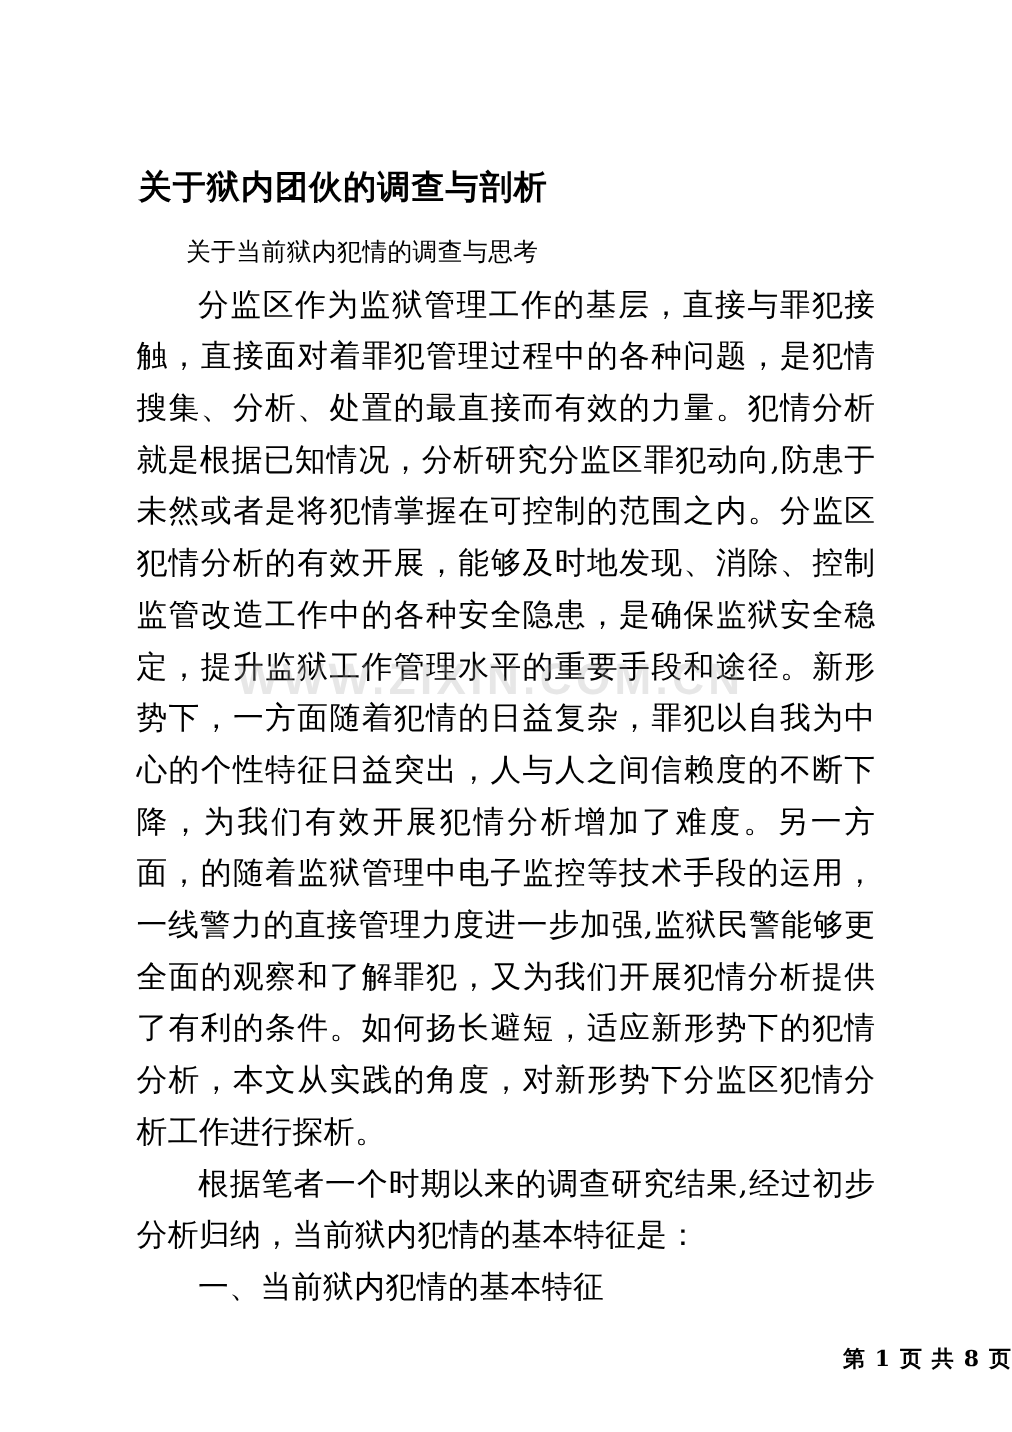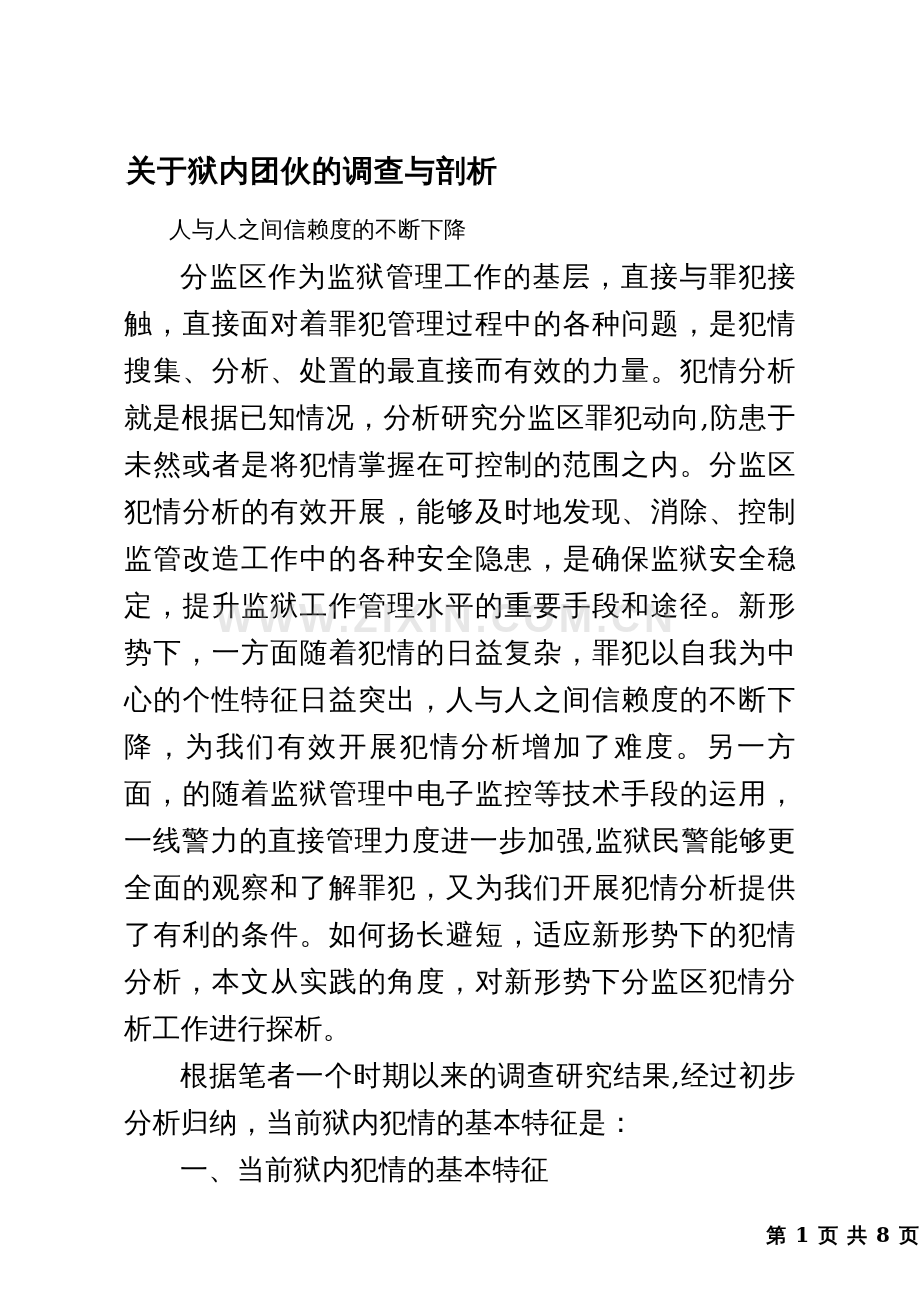--- a/index.html
+++ b/index.html
@@ -78,21 +78,21 @@
     letter-spacing: 1px;
   }
 </style>
 </head>
 <body>
 
 <div class="page">
 
   <div class="doc-body">
     <h1 class="doc-title">关于狱内团伙的调查与剖析</h1>
-    <p class="subtitle">人与人之间信赖度的不断下降</p>
+    <p class="subtitle">关于当前狱内犯情的调查与思考</p>
     <p class="para indent">分监区作为监狱管理工作的基层，直接与罪犯接触，直接面对着罪犯管理过程中的各种问题，是犯情搜集、分析、处置的最直接而有效的力量。犯情分析就是根据已知情况，分析研究分监区罪犯动向,防患于未然或者是将犯情掌握在可控制的范围之内。分监区犯情分析的有效开展，能够及时地发现、消除、控制监管改造工作中的各种安全隐患，是确保监狱安全稳定，提升监狱工作管理水平的重要手段和途径。新形势下，一方面随着犯情的日益复杂，罪犯以自我为中心的个性特征日益突出，人与人之间信赖度的不断下降，为我们有效开展犯情分析增加了难度。另一方面，的随着监狱管理中电子监控等技术手段的运用，一线警力的直接管理力度进一步加强,监狱民警能够更全面的观察和了解罪犯，又为我们开展犯情分析提供了有利的条件。如何扬长避短，适应新形势下的犯情分析，本文从实践的角度，对新形势下分监区犯情分析工作进行探析。</p>
     <p class="para indent">根据笔者一个时期以来的调查研究结果,经过初步分析归纳，当前狱内犯情的基本特征是：</p>
     <p class="para indent">一、当前狱内犯情的基本特征</p>
   </div>
 
   <div class="watermark">WWW.ZIXIN.COM.CN</div>
 
   <div class="footer">第 1 页  共 8 页</div>
 
 </div>

